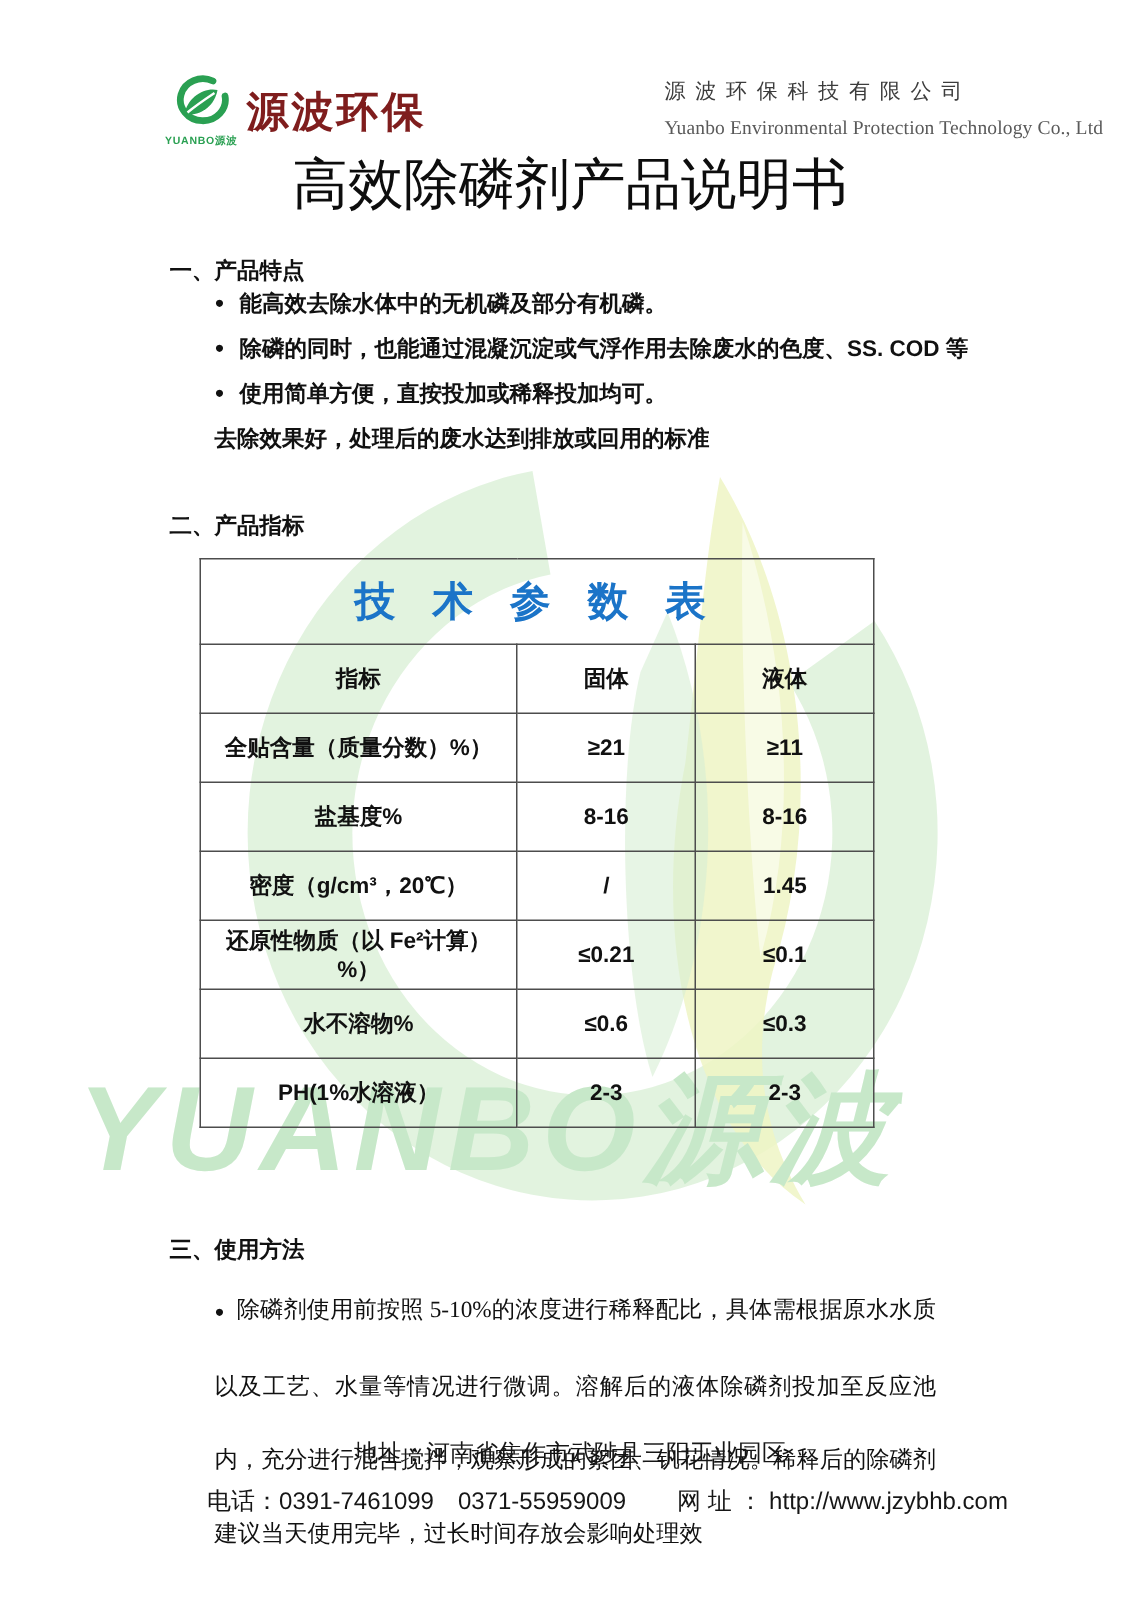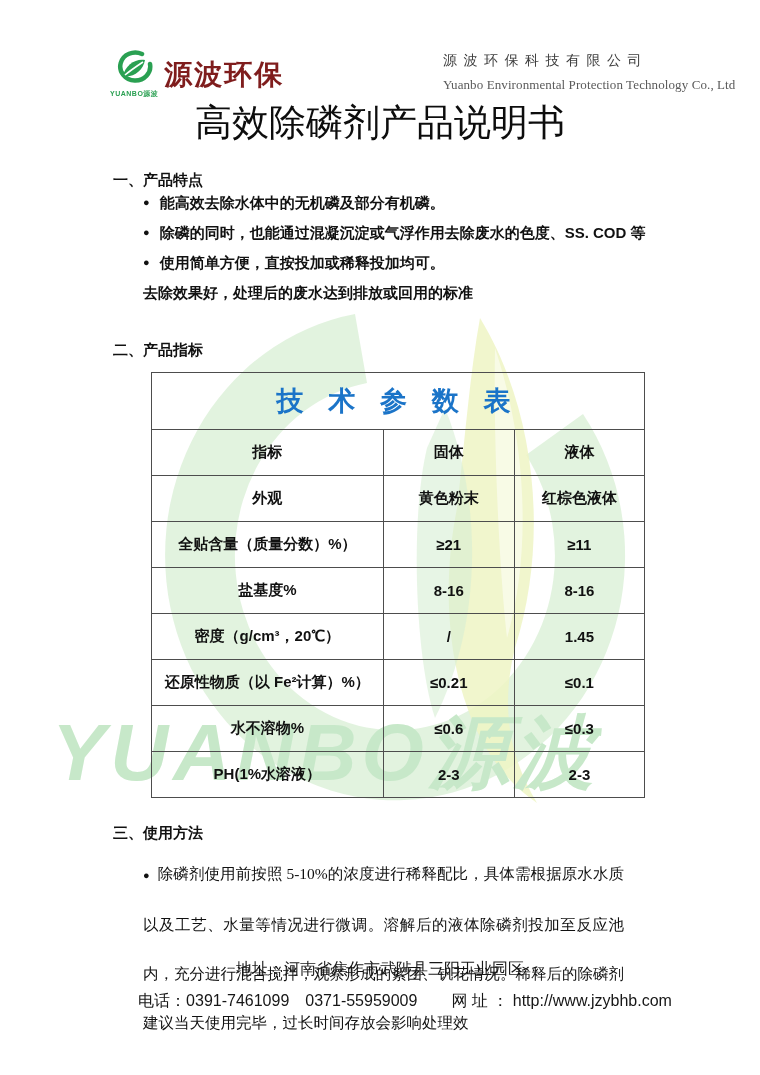--- a/index.html
+++ b/index.html
@@ -37,21 +37,21 @@
   
   .sec-heading{font-size:15px;font-weight:bold;color:#111;z-index:2;}
   #sec1-h{left:113px;top:171px;}
   #sec2-h{left:113px;top:331px;margin-top:10px;}
   #sec3-h{left:113px;top:824px;}
   .bullets{left:143px;top:194px;width:505px;z-index:2;}
   .bullet-item{display:flex;align-items:flex-start;margin-bottom:13px;font-size:15px;font-weight:bold;line-height:17px;}
   .bullet-dot{font-size:11px;line-height:17px;margin-right:10px;}
   
   .spec-table{
-    left:151px;top:372px;width:494px;border-collapse:collapse;z-index:2;
+    left:133px;top:372px;width:450px;border-collapse:collapse;z-index:2;
     background:transparent;table-layout:fixed;
   }
   .spec-table td,.spec-table th{
     border:1px solid #4d4d4d;text-align:center;vertical-align:middle;
     font-size:15px;font-weight:bold;color:#111;padding:0 4px;background:transparent;
   }
   .spec-table .title-cell{
     height:56px;color:#1b74c8;font-size:27px;font-weight:bold;
     font-family:"Liberation Serif", serif;letter-spacing:9px;
   }
@@ -133,25 +133,20 @@
   <tbody>
     <tr>
       <td class="title-cell" colspan="3">技 术 参 数 表</td>
     </tr>
     <tr class="data-row">
       <th>指标</th>
       <th>固体</th>
       <th>液体</th>
     </tr>
     <tr class="data-row">
-      <td>外观</td>
-      <td>黄色粉末</td>
-      <td>红棕色液体</td>
-    </tr>
-    <tr class="data-row">
       <td>全贴含量（质量分数）%）</td>
       <td>≥21</td>
       <td>≥11</td>
     </tr>
     <tr class="data-row">
       <td>盐基度%</td>
       <td>8-16</td>
       <td>8-16</td>
     </tr>
     <tr class="data-row">

